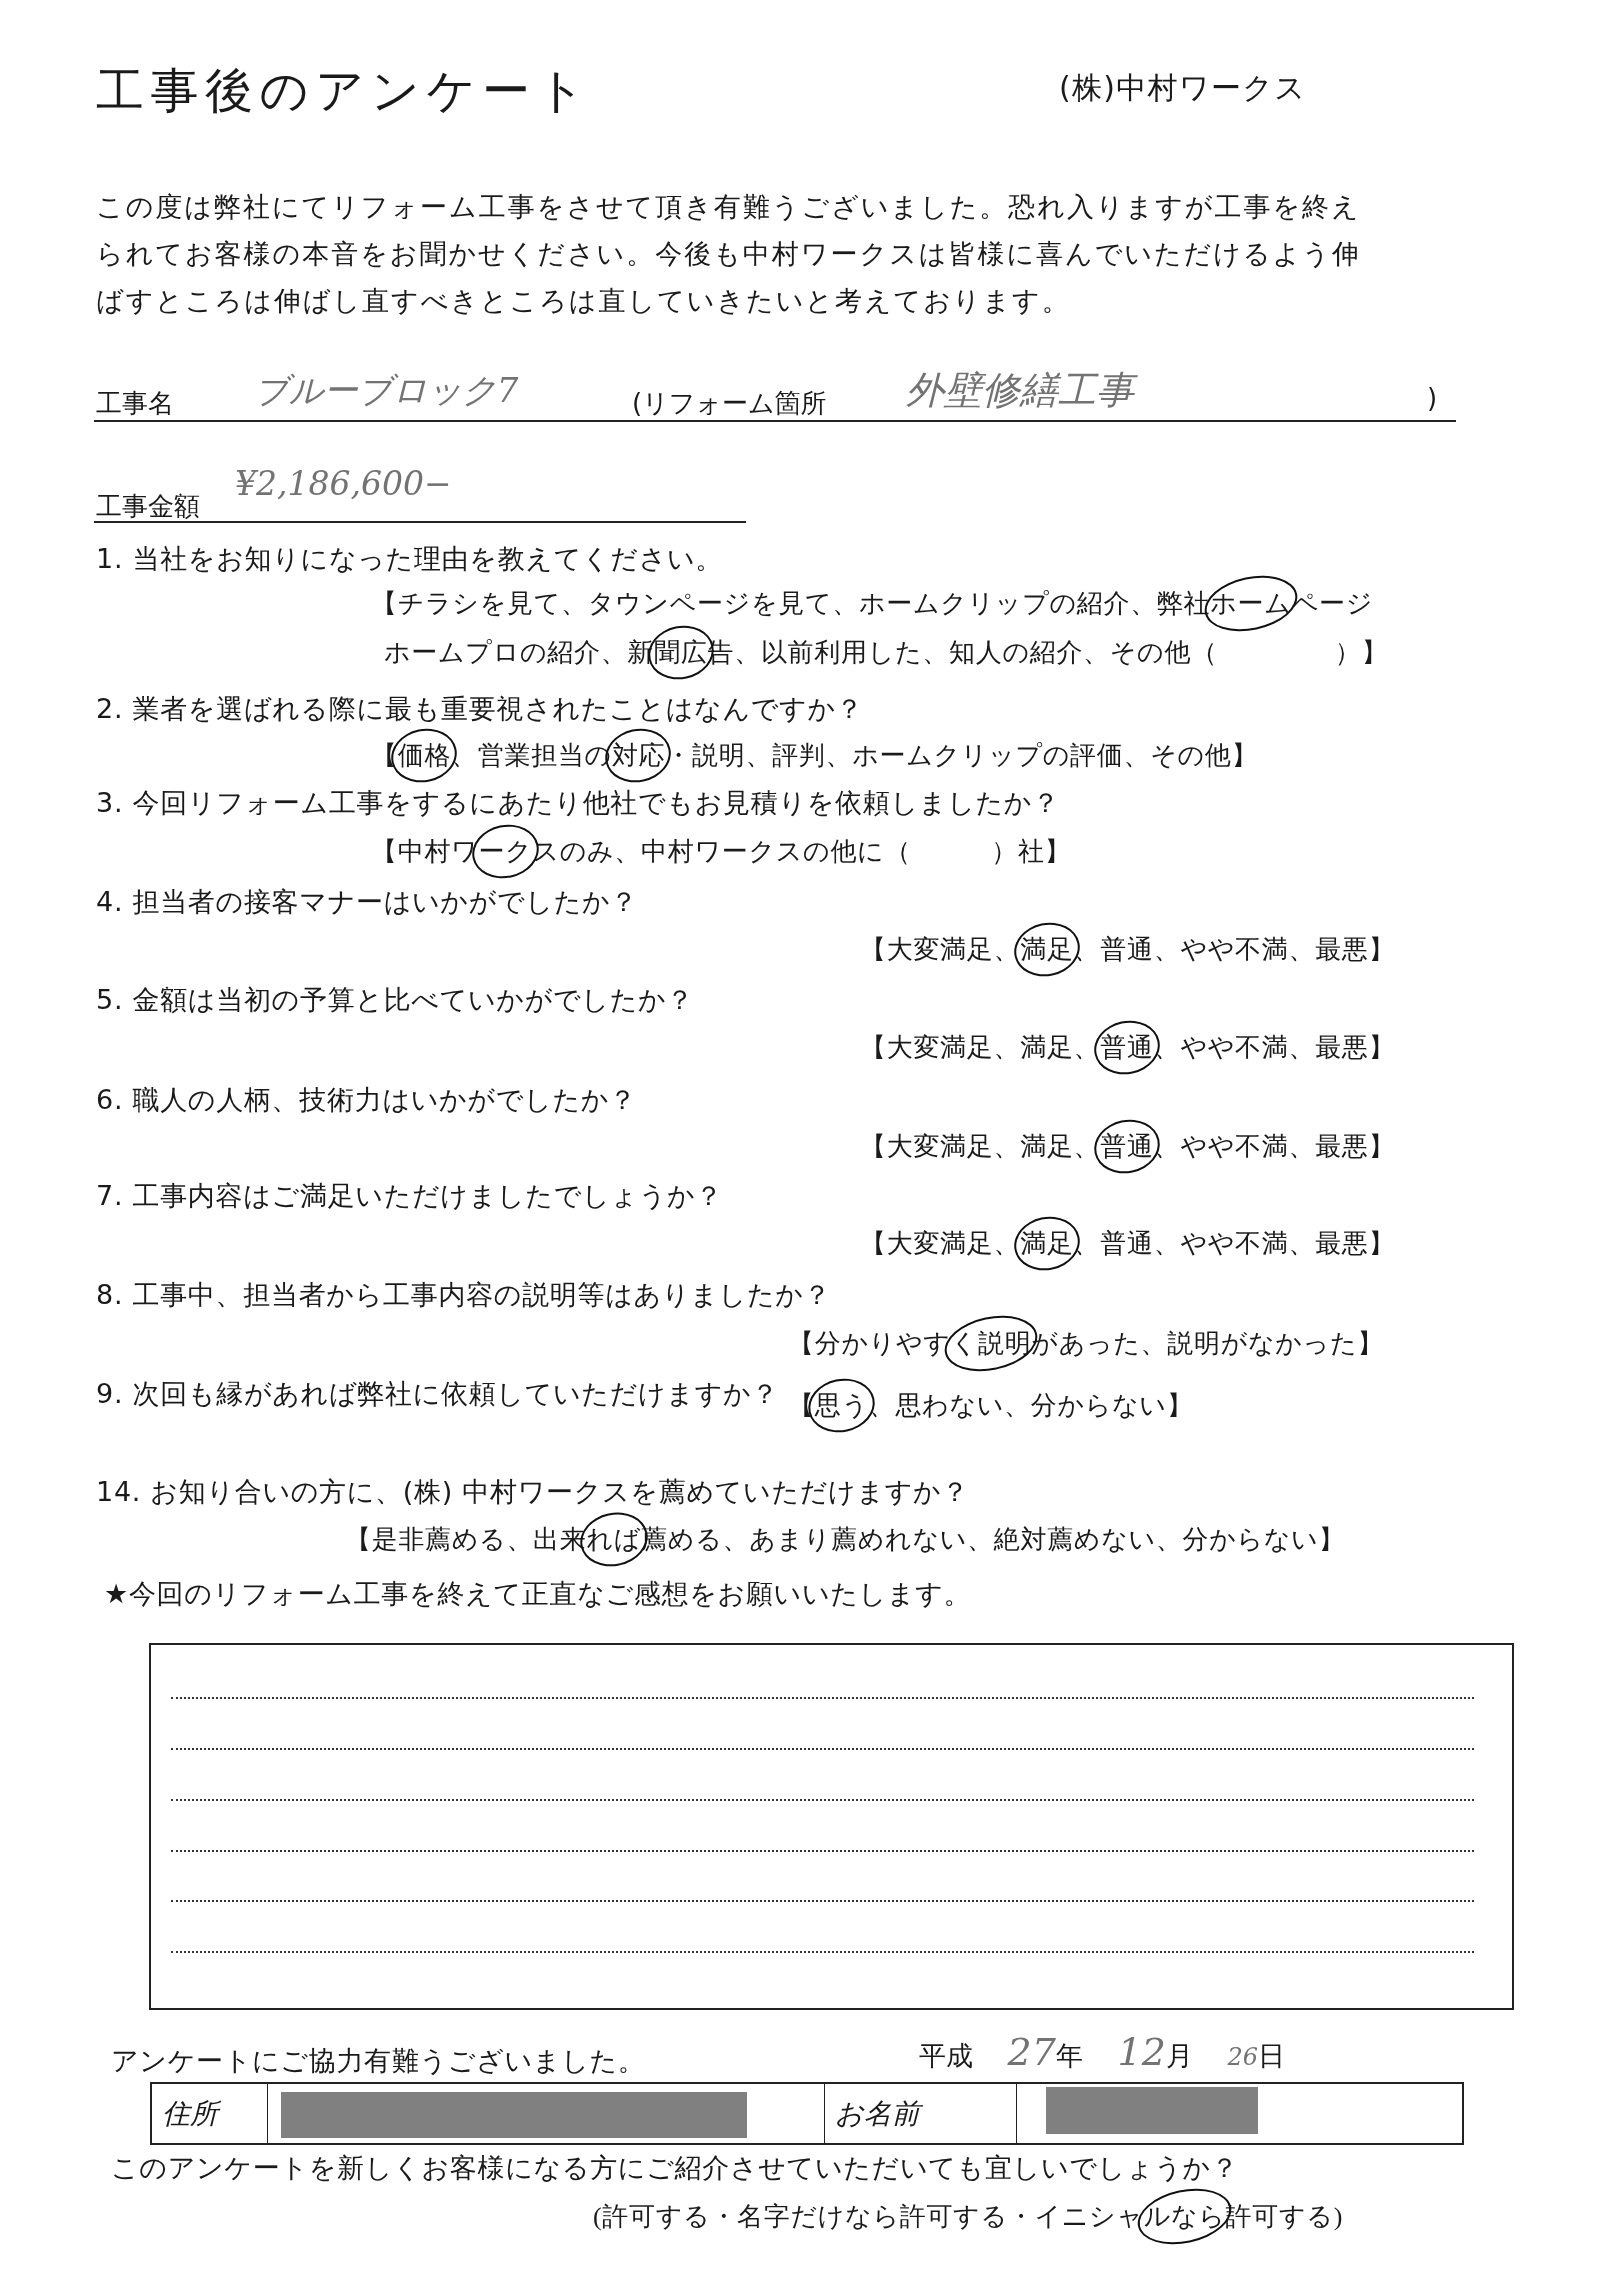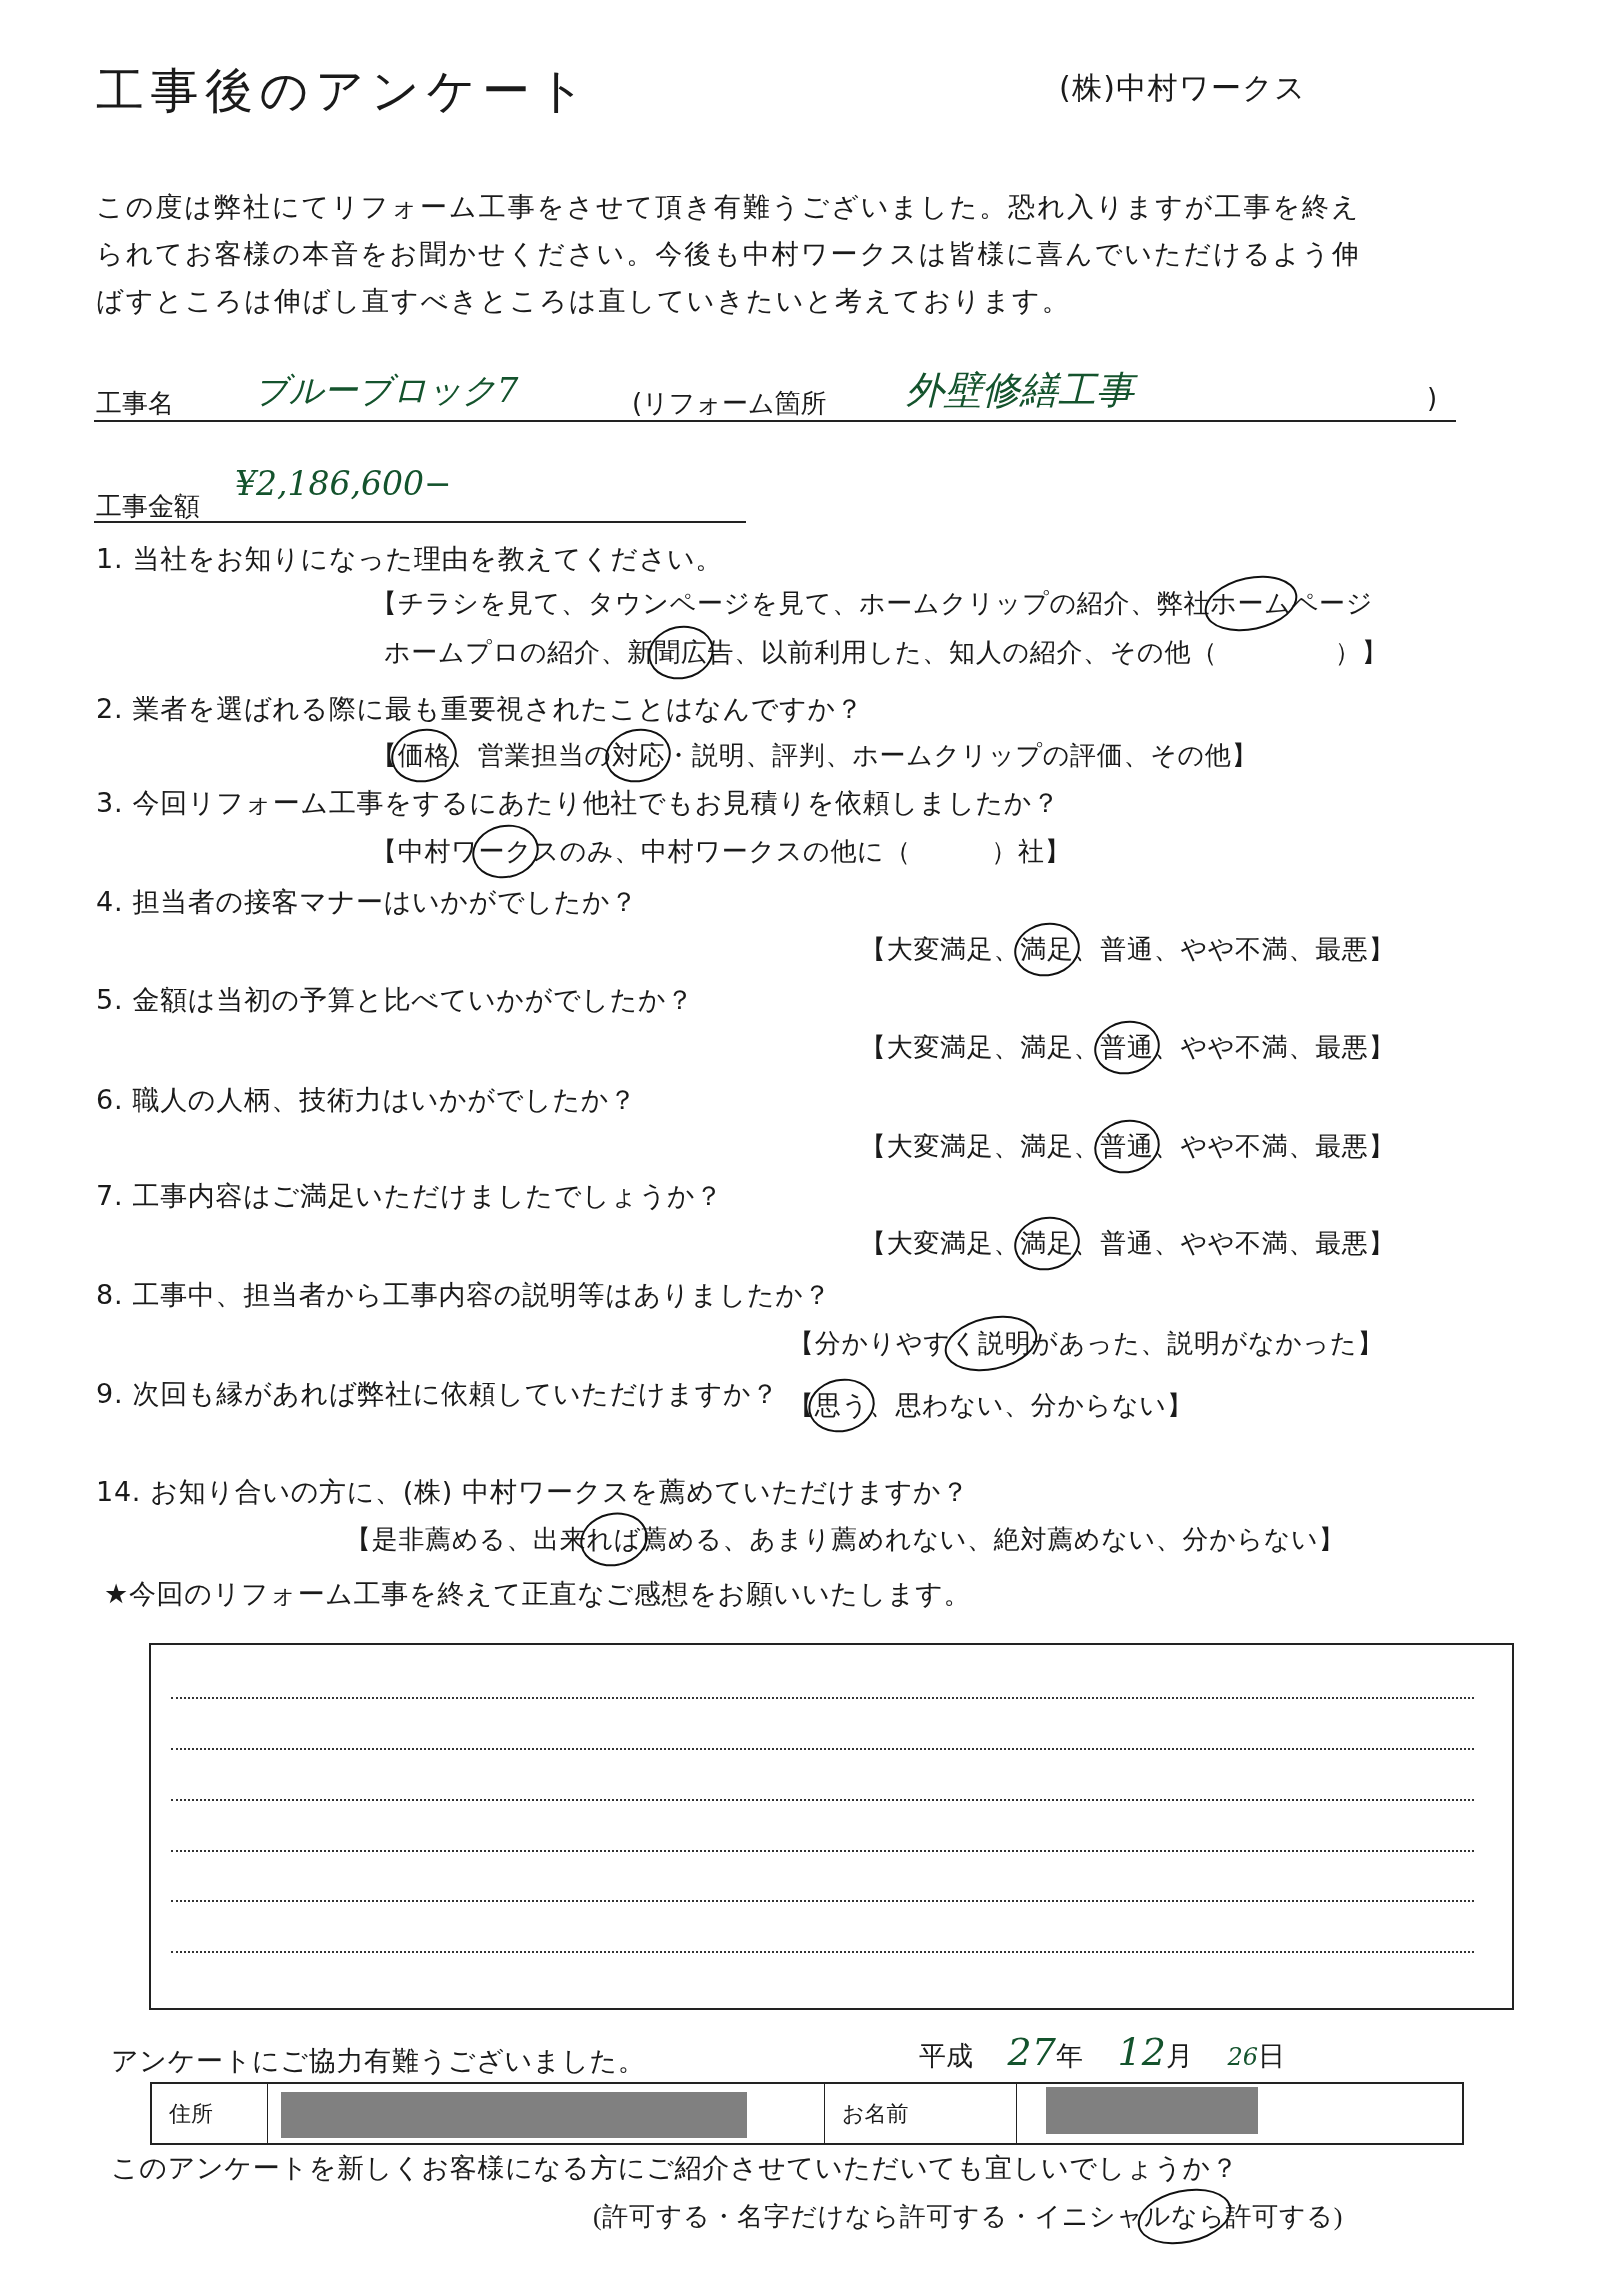--- a/index.html
+++ b/index.html
@@ -6,33 +6,33 @@
   body {
     width: 1619px; height: 2284px; position: relative; overflow: hidden;
     font-family: "DejaVu Sans", "Liberation Sans", sans-serif;
     color: #1a1a1a;
   }
   .abs { position: absolute; white-space: nowrap; }
   .title { left: 96px; top: 59px; font-size: 48px; letter-spacing: 6.5px; font-weight: 300; }
   .company { left: 1043px; top: 68px; font-size: 30px; letter-spacing: 1.3px; margin-left: 16px; }
   .intro { left: 96px; font-size: 27px; letter-spacing: 2px; }
   .label { font-size: 26px; }
-  .hand { font-family: "DejaVu Serif", serif; font-style: italic; font-size: 38px; color: #14532d; }
+  .hand { font-family: "DejaVu Serif", serif; font-style: italic; font-size: 38px; color: #737373; }
   .uline { position: absolute; height: 2px; background: #222; }
   .q { font-size: 27px; letter-spacing: 0.7px; }
   .opts { font-size: 26px; letter-spacing: 0.7px; font-family: Liberation Serif, serif; }
   .circ { display: inline-block; position: relative; }
   .circ::after {
     content: ""; position: absolute; left: -6.5px; right: -6.5px; top: -9px; bottom: -9px;
     border: 2px solid #111; border-radius: 50%; transform: rotate(-12deg);
   }
   .box { position: absolute; left: 149px; top: 1643px; width: 1361px; height: 363px; border: 2px solid #222; }
   .dotline { position: absolute; left: 19.5px; right: 38px; height: 0; border-top: 2px dotted #333; }
   .info-table { position: absolute; left: 150px; top: 2082px; width: 1310px; height: 59px; border: 2px solid #222; display: flex; }
-  .cell { border-right: 1.3px solid #222; height: 100%; display: flex; align-items: center; box-sizing: border-box; font-size: 22px; padding-left: 17px; }
+  .cell { border-right: 1.3px solid #222; height: 100%; display: flex; align-items: center; box-sizing: border-box; font-size: 28px; padding-left: 10px; font-style: italic; }
   .cell:last-child { border-right: none; }
   .redact { background: #808080; position: absolute; }
 </style>
 </head>
 <body>
 
 <div class="abs title">工事後のアンケート</div>
 <div class="abs company">(株)中村ワークス</div>
 
 <div class="abs intro" style="top:189px">この度は弊社にてリフォーム工事をさせて頂き有難うございました。恐れ入りますが工事を終え</div>

